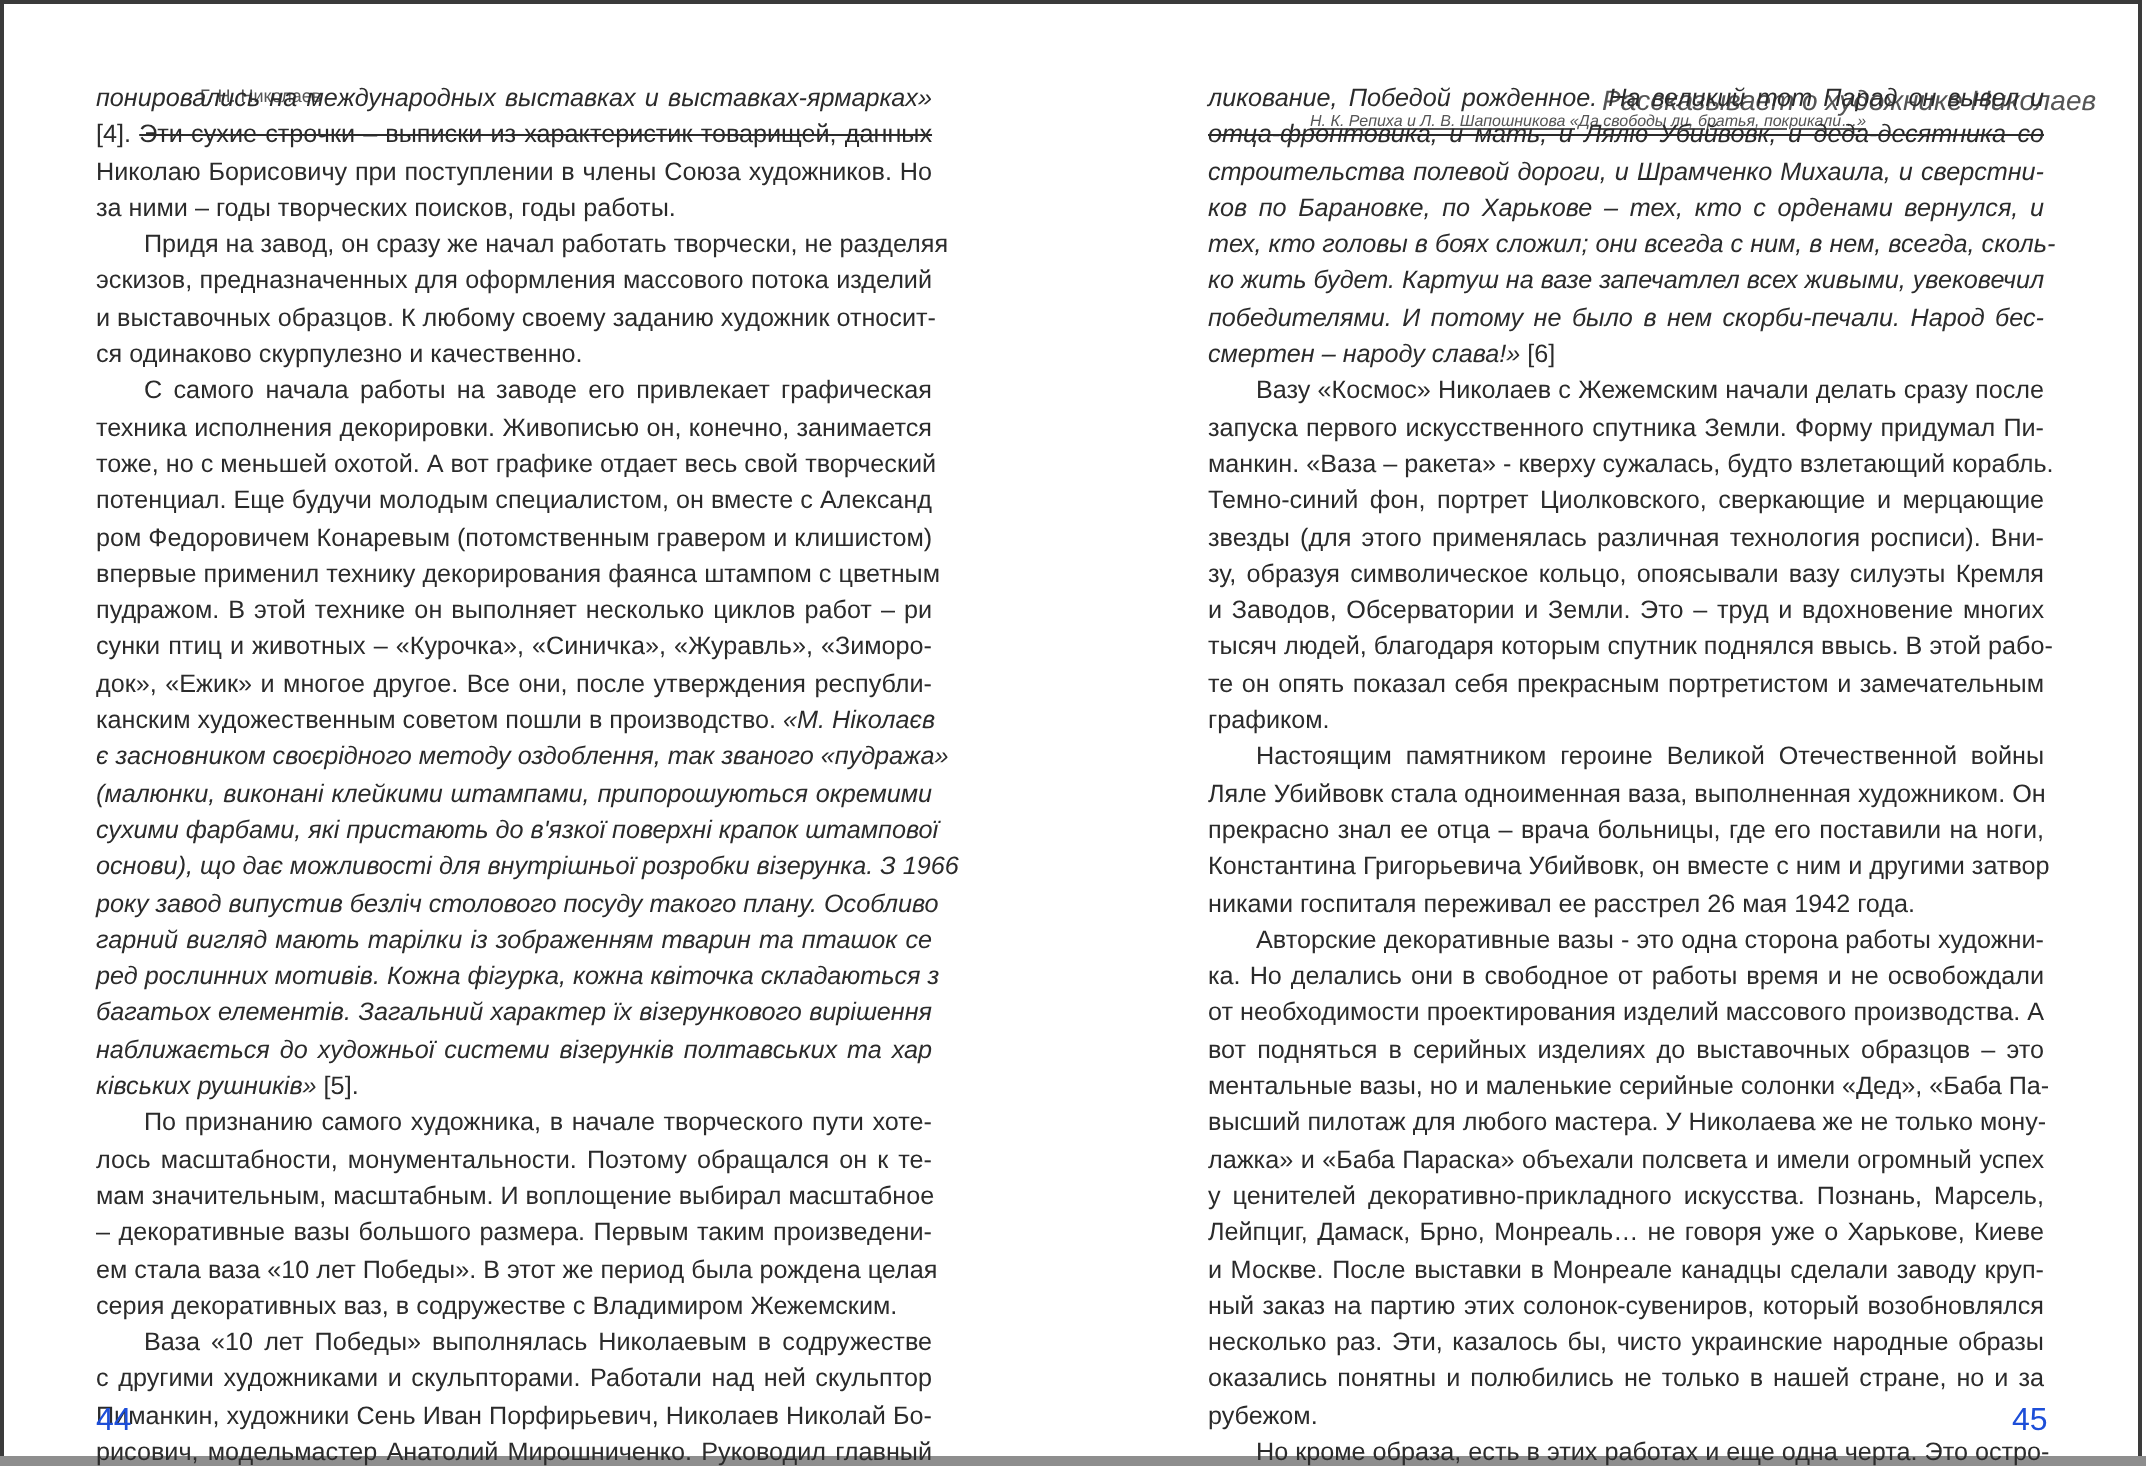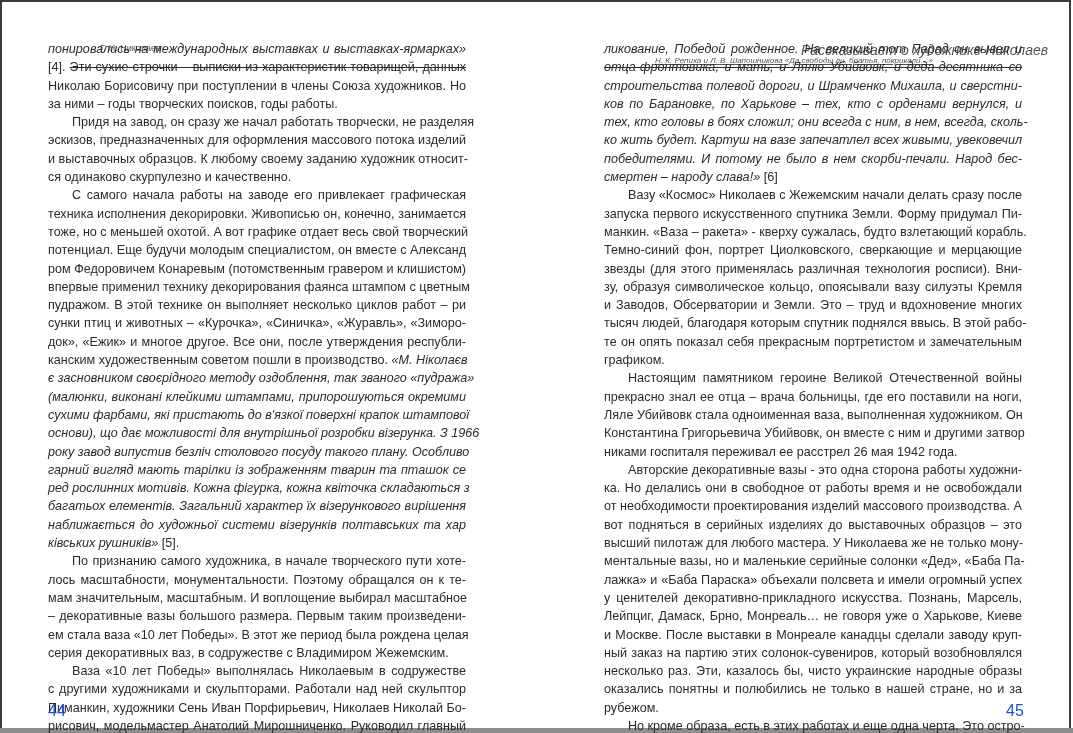--- a/index.html
+++ b/index.html
@@ -135,30 +135,30 @@
     <span class="line"><span>запуска первого искусственного спутника Земли. Форму придумал Пи-</span></span>
     <span class="line"><span>манкин. «Ваза – ракета» - кверху сужалась, будто взлетающий корабль.</span></span>
     <span class="line"><span>Темно-синий фон, портрет Циолковского, сверкающие и мерцающие</span></span>
     <span class="line"><span>звезды (для этого применялась различная технология росписи). Вни-</span></span>
     <span class="line"><span>зу, образуя символическое кольцо, опоясывали вазу силуэты Кремля</span></span>
     <span class="line"><span>и Заводов, Обсерватории и Земли. Это – труд и вдохновение многих</span></span>
     <span class="line"><span>тысяч людей, благодаря которым спутник поднялся ввысь. В этой рабо-</span></span>
     <span class="line"><span>те он опять показал себя прекрасным портретистом и замечательным</span></span>
     <span class="line last"><span>графиком.</span></span>
     <span class="line indent"><span>Настоящим памятником героине Великой Отечественной войны</span></span>
+    <span class="line"><span>Ляле Убийвовк стала одноименная ваза, выполненная художником. Он</span></span>
     <span class="line"><span>прекрасно знал ее отца – врача больницы, где его поставили на ноги,</span></span>
-    <span class="line"><span>Ляле Убийвовк стала одноименная ваза, выполненная художником. Он</span></span>
     <span class="line"><span>Константина Григорьевича Убийвовк, он вместе с ним и другими затвор</span></span>
     <span class="line last"><span>никами госпиталя переживал ее расстрел 26 мая 1942 года.</span></span>
     <span class="line indent"><span>Авторские декоративные вазы - это одна сторона работы художни-</span></span>
     <span class="line"><span>ка. Но делались они в свободное от работы время и не освобождали</span></span>
     <span class="line"><span>от необходимости проектирования изделий массового производства. А</span></span>
     <span class="line"><span>вот подняться в серийных изделиях до выставочных образцов – это</span></span>
+    <span class="line"><span>ментальные вазы, но и маленькие серийные солонки «Дед», «Баба Па-</span></span>
     <span class="line"><span>высший пилотаж для любого мастера. У Николаева же не только мону-</span></span>
-    <span class="line"><span>ментальные вазы, но и маленькие серийные солонки «Дед», «Баба Па-</span></span>
     <span class="line"><span>лажка» и «Баба Параска» объехали полсвета и имели огромный успех</span></span>
     <span class="line"><span>у ценителей декоративно-прикладного искусства. Познань, Марсель,</span></span>
     <span class="line"><span>Лейпциг, Дамаск, Брно, Монреаль… не говоря уже о Харькове, Киеве</span></span>
     <span class="line"><span>и Москве. После выставки в Монреале канадцы сделали заводу круп-</span></span>
     <span class="line"><span>ный заказ на партию этих солонок-сувениров, который возобновлялся</span></span>
     <span class="line"><span>несколько раз. Эти, казалось бы, чисто украинские народные образы</span></span>
     <span class="line"><span>оказались понятны и полюбились не только в нашей стране, но и за</span></span>
     <span class="line last"><span>рубежом.</span></span>
     <span class="line indent"><span>Но кроме образа, есть в этих работах и еще одна черта. Это остро-</span></span>
   </div>

